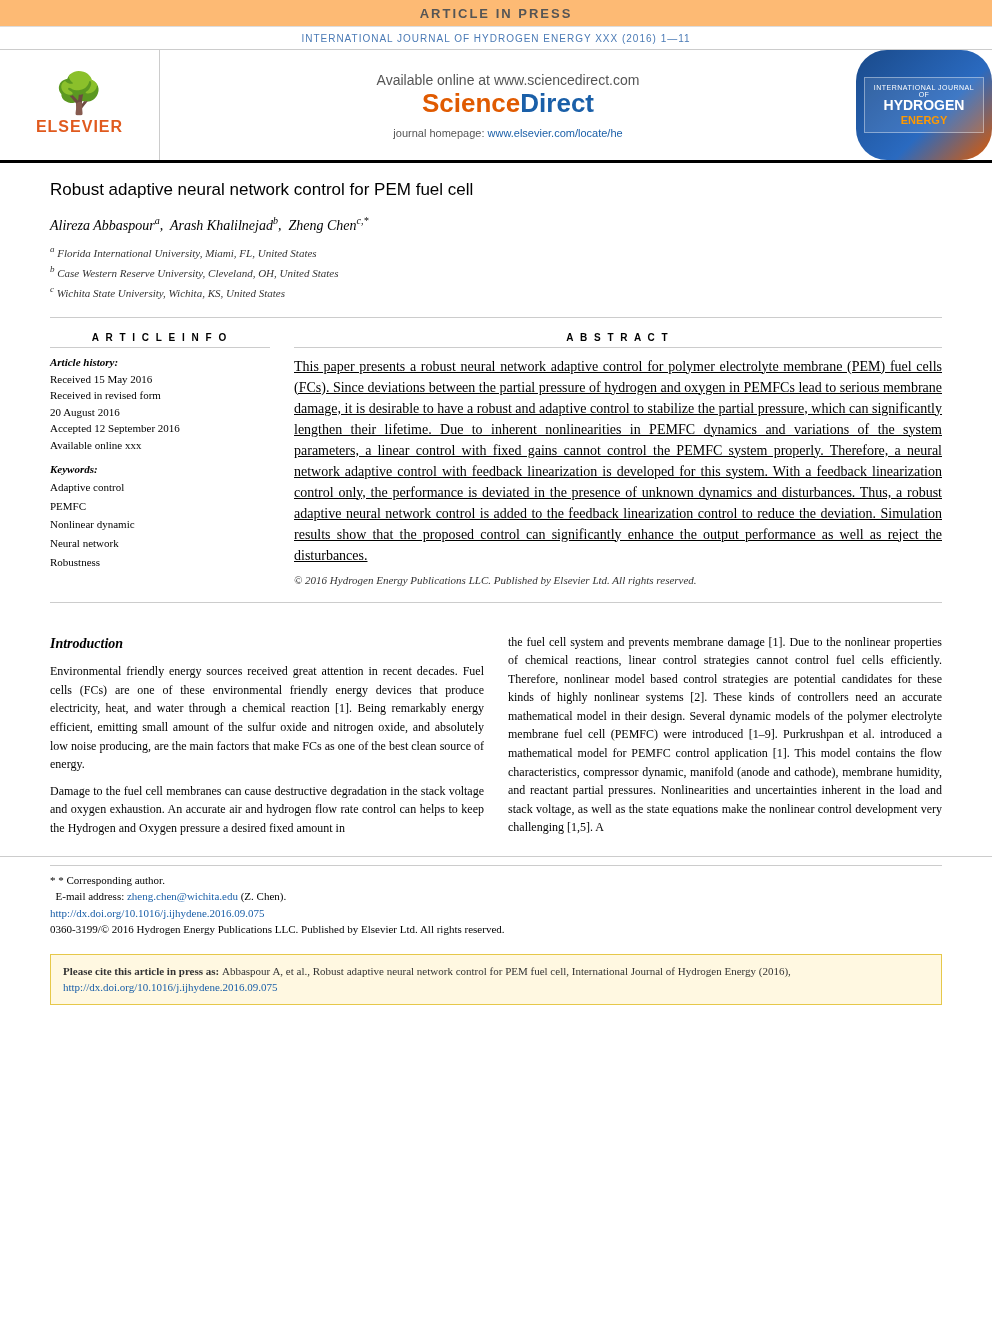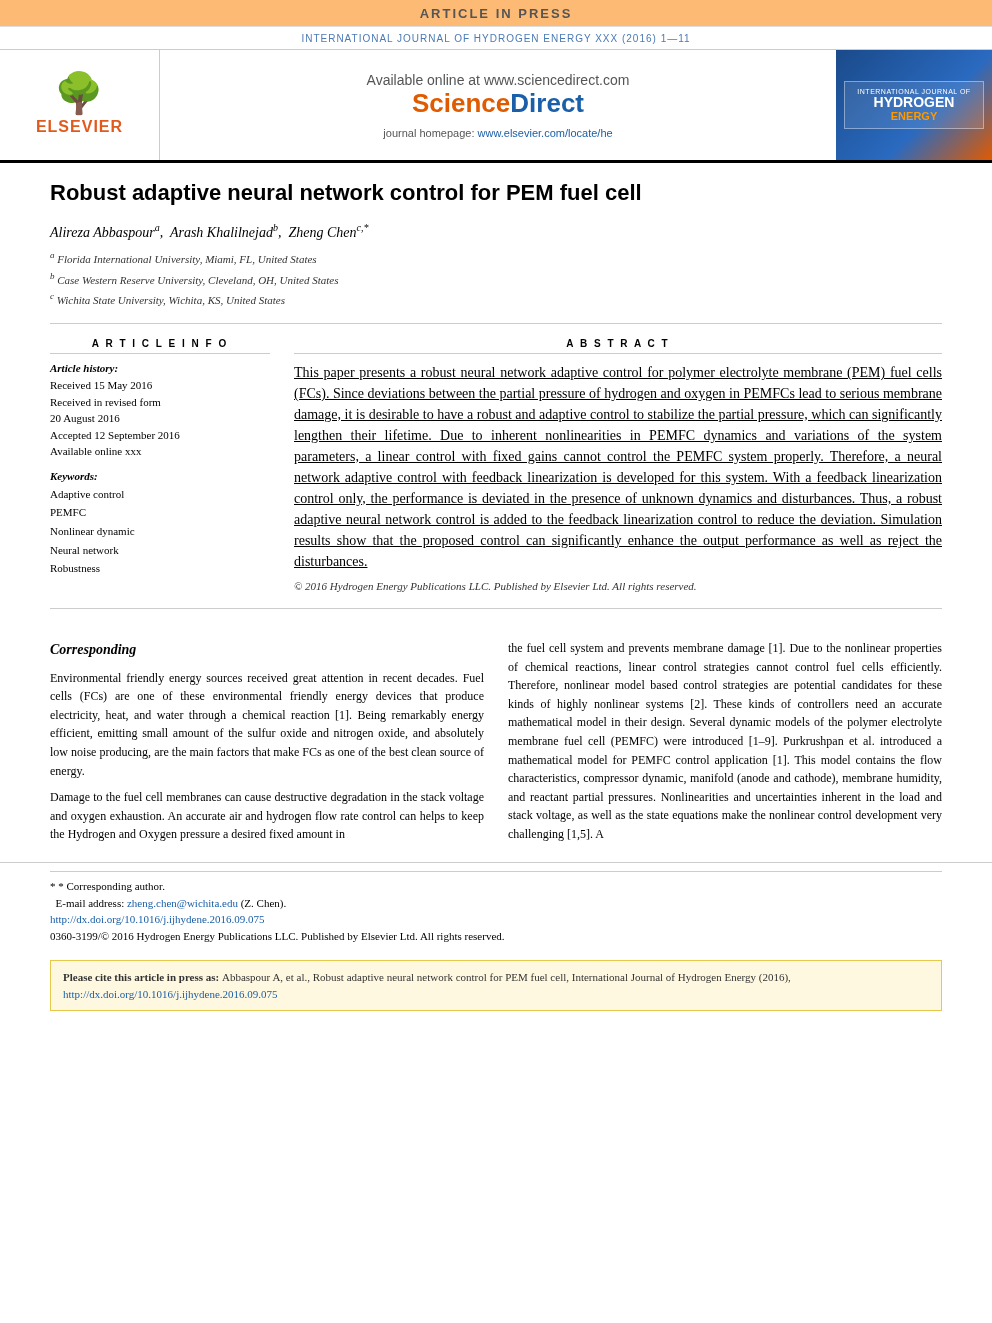--- a/index.html
+++ b/index.html
@@ -96,26 +96,27 @@
       font-size: 11px;
       color: #555;
       font-family: Arial, sans-serif;
       margin-top: 8px;
     }
     .journal-homepage a {
       color: #1a5fa8;
       text-decoration: none;
     }
     .header-right-logo {
-      width: 156px;
+      width: 136px;
       display: flex;
       align-items: center;
       justify-content: center;
       background: linear-gradient(135deg, #1a4a8a 0%, #2a6ac0 60%, #e05a00 100%);
       padding: 8px;
+      border-radius: 31px;
     }
     .hydrogen-energy-box {
       background: rgba(255,255,255,0.1);
       border: 1px solid rgba(255,255,255,0.4);
       padding: 6px 8px;
       text-align: center;
       width: 100%;
     }
     .he-intl {
       font-size: 7px;
@@ -139,22 +140,22 @@
       font-weight: bold;
     }
 
     
     .main-content {
       padding: 16px 50px 16px 50px;
     }
 
     
     .article-title {
-      font-size: 22px;
-      font-weight: bold;
+      font-size: 17px;
+      font-weight: normal;
       color: #000;
       margin-bottom: 14px;
       line-height: 1.3;
       font-family: Arial, Helvetica, sans-serif;
     }
 
     
     .authors {
       font-size: 14px;
       font-style: italic;
@@ -403,21 +404,21 @@
       <p class="copyright-text">© 2016 Hydrogen Energy Publications LLC. Published by Elsevier Ltd. All rights reserved.</p>
     </div>
   </div>
 
   <hr class="section-divider">
 </div>
 
 <div class="body-two-col">
 
   <div class="body-col">
-    <div class="section-heading">Corresponding</div>
+    <div class="section-heading">Introduction</div>
     <p class="body-para">
       Environmental friendly energy sources received great attention in recent decades. Fuel cells (FCs) are one of these environmental friendly energy devices that produce electricity, heat, and water through a chemical reaction [1]. Being remarkably energy efficient, emitting small amount of the sulfur oxide and nitrogen oxide, and absolutely low noise producing, are the main factors that make FCs as one of the best clean source of energy.
     </p>
     <p class="body-para">
       Damage to the fuel cell membranes can cause destructive degradation in the stack voltage and oxygen exhaustion. An accurate air and hydrogen flow rate control can helps to keep the Hydrogen and Oxygen pressure a desired fixed amount in
     </p>
   </div>
 
   <div class="body-col">
     <p class="body-para">

